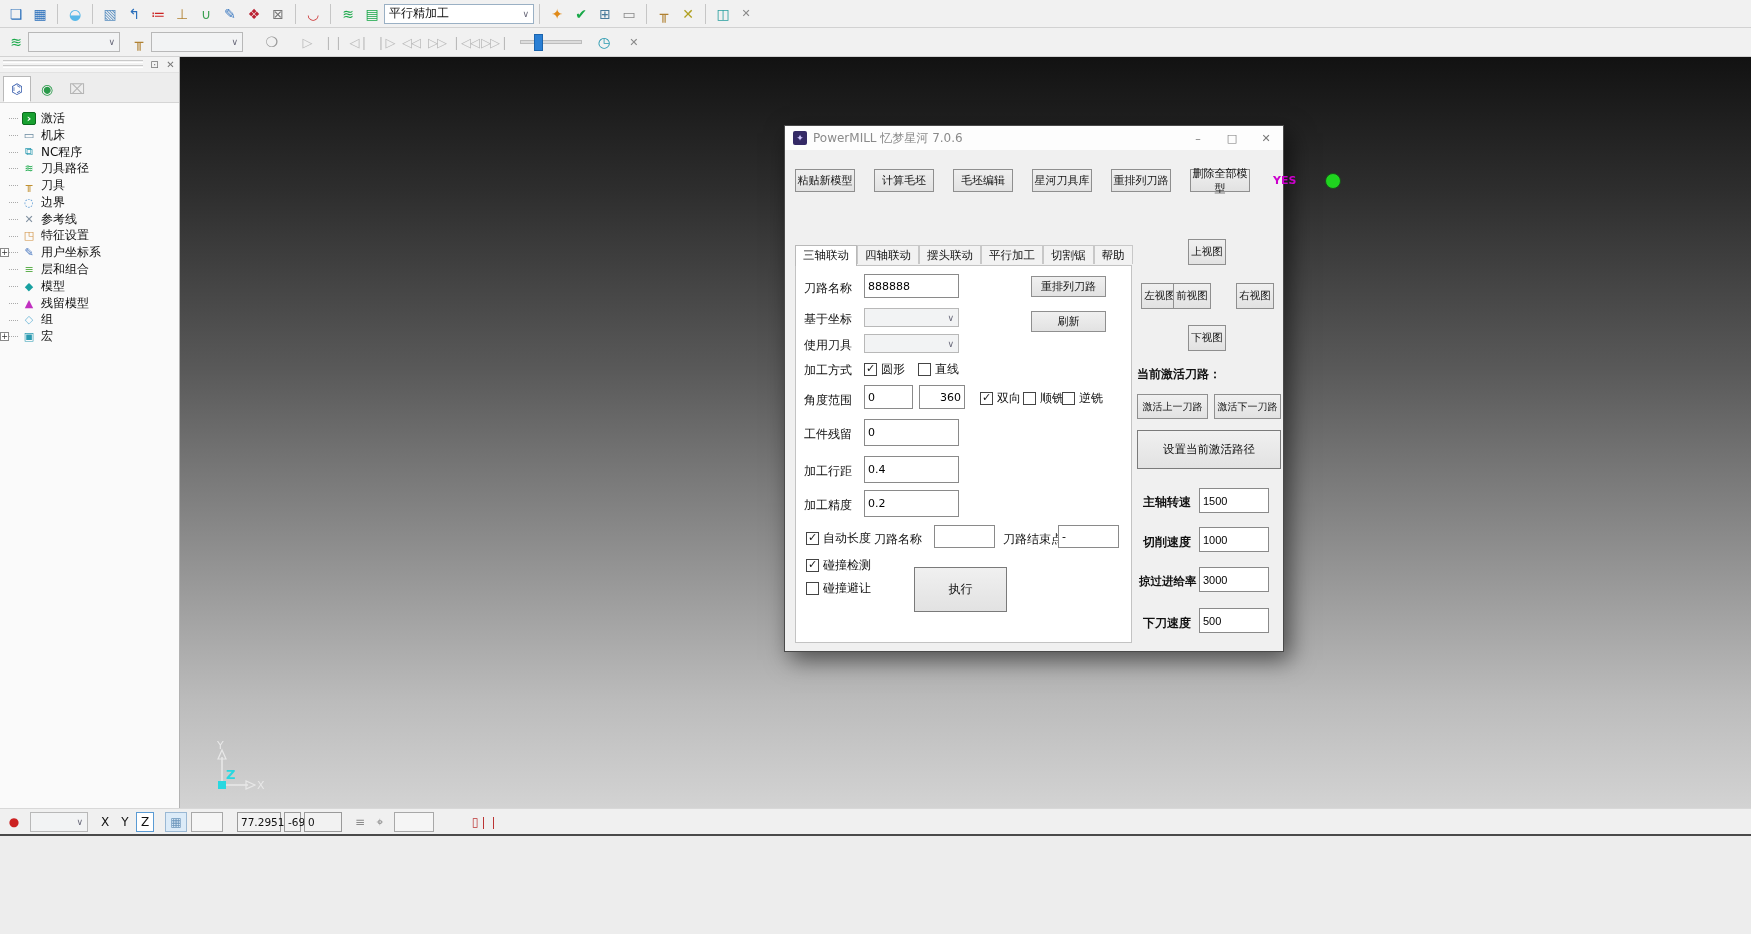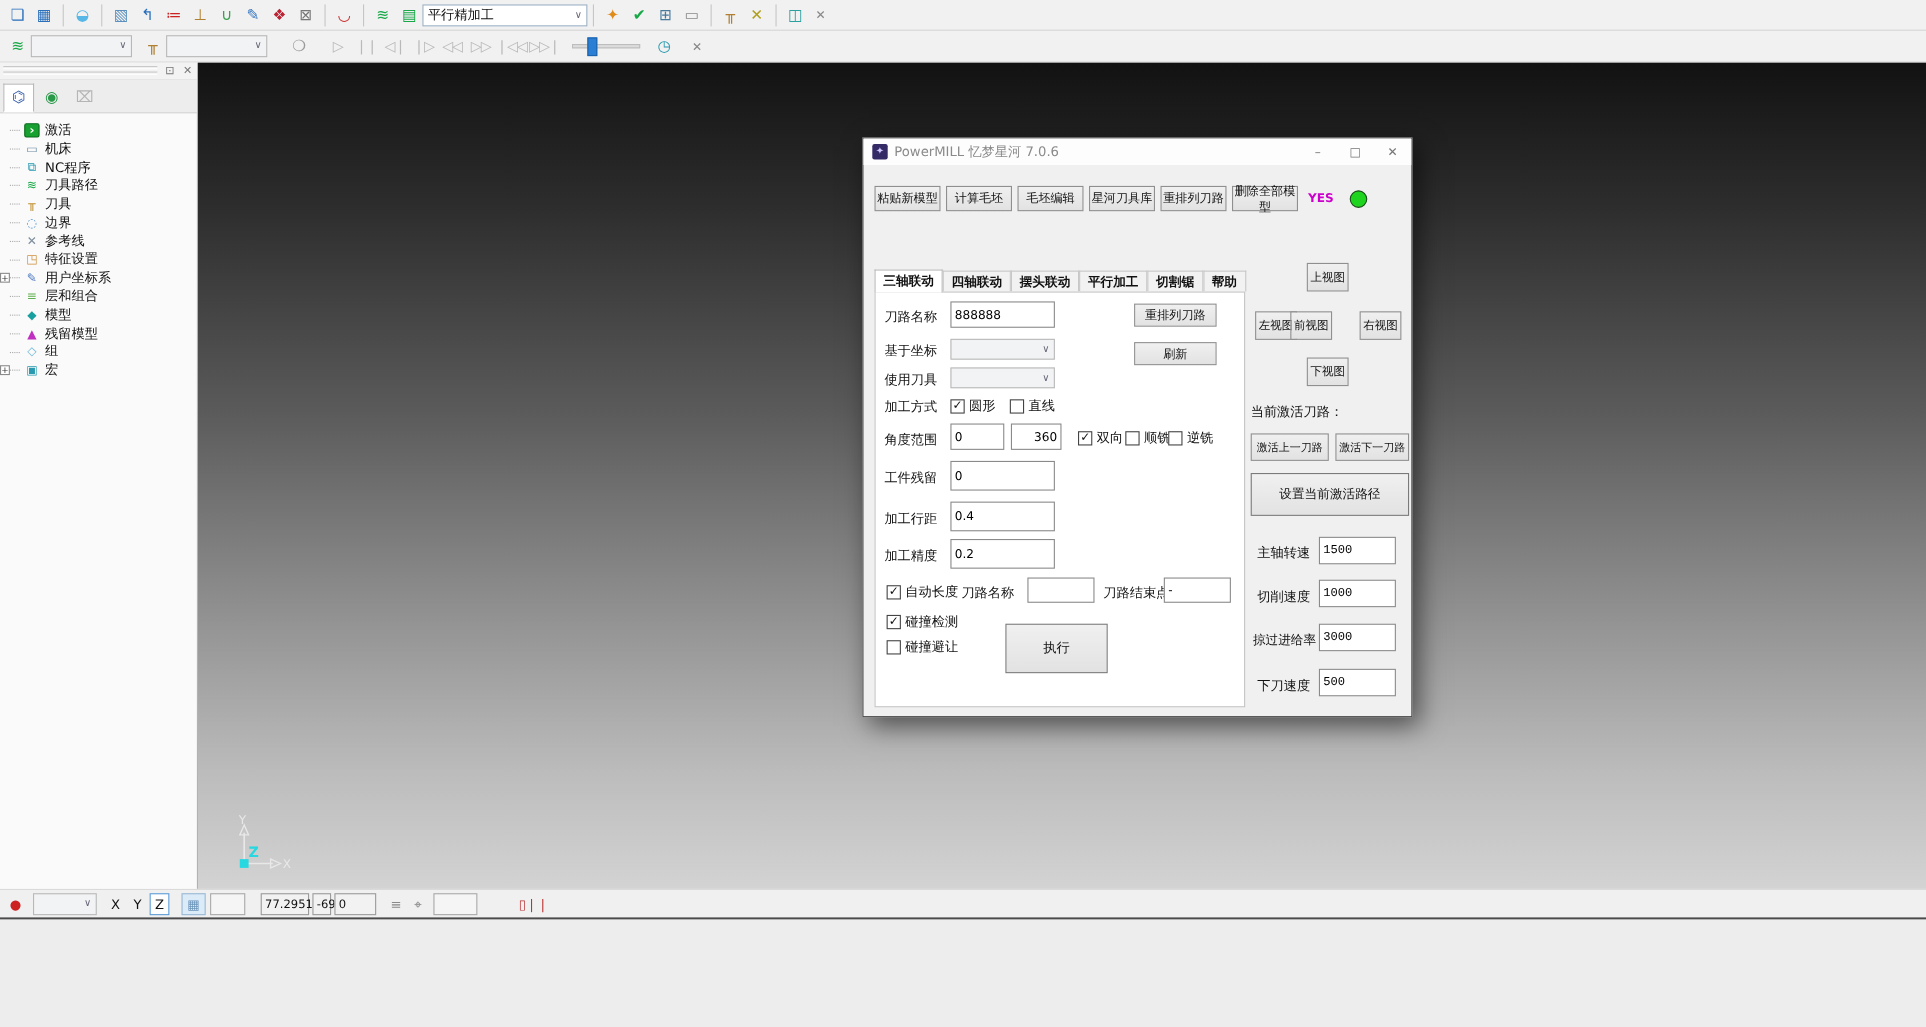--- a/index.html
+++ b/index.html
@@ -69,43 +69,43 @@
   #dialog { position:absolute; left:784px; top:125px; width:500px; height:527px; background:#f0f0f0;
     border:1px solid #4a4a4a; box-shadow:6px 8px 22px rgba(0,0,0,.55); z-index:10; }
   #dlg-titlebar { height:24px; background:#fdfdfd; display:flex; align-items:center; padding-left:8px; }
   #dlg-icon { width:14px; height:14px; background:#342a66; color:#cfc6ff; font-size:9px; display:flex;
     align-items:center; justify-content:center; margin-right:6px; border-radius:2px; }
   #dlg-title { font-size:12px; color:#8a8a8a; }
   .win-btn { width:34px; height:24px; display:flex; align-items:center; justify-content:center; color:#777; font-size:11px; }
   #dlg-menubar { height:19px; background:#fdfdfd; display:flex; align-items:center; gap:14px; padding-left:13px; font-size:12px; color:#1a1a1a; }
   .dbtn { background:linear-gradient(#f0f0f0,#e2e2e2); border:1px solid #8f8f8f; font-size:11px; color:#111;
     display:flex; align-items:center; justify-content:center; font-family:inherit; }
-  .brow { position:absolute; left:10px; display:flex; gap:5px; align-items:center; }
+  .brow { position:absolute; left:10px; display:flex; gap:19px; align-items:center; }
   .brow .dbtn { width:60px; height:23px; }
   .magenta { color:#cc00cc; font-weight:bold; }
   #yes-flag { font-size:11px; margin-left:4px; }
   #conn-status { font-size:12px; margin-left:4px; }
   #green-light { width:16px; height:16px; border-radius:50%; background:#1fd41f; border:1px solid #1a4d1a; margin-left:10px; }
 
   #tabgroup { position:absolute; left:10px; top:119px; width:337px; height:398px; }
-  #tabheads { display:flex; align-items:center; height:21px;font-weight:bold; }
+  #tabheads { display:flex; align-items:flex-start; height:21px; }
   .tabh { padding:2px 7px 3px 7px; font-size:11.5px; border:1px solid #c8c8c8; border-bottom:none; background:#f2f2f2; height:19px; white-space:nowrap; }
   .tabh.sel { background:#ffffff; height:21px; border-color:#b9b9b9; position:relative; z-index:2; }
   #tabbody { position:absolute; left:0; top:20px; width:337px; height:378px; background:#ffffff; border:1px solid #c3c3c3; }
   .flabel { position:absolute; font-size:12px; color:#111; white-space:nowrap; }
   .finput { position:absolute; height:24px; border:1px solid #8a8a8a; background:#fff; font-size:11px;
     padding:0 3px; font-family:inherit; }
   .fcombo { position:absolute; width:95px; height:19px; }
   .cbwrap { position:absolute; display:flex; align-items:center; gap:4px; font-size:12px; white-space:nowrap; }
   .cb { width:13px; height:13px; border:1px solid #444; background:#fff; position:relative; flex:none; }
   .cb.checked::after { content:"✓"; position:absolute; left:1px; top:-2px; font-size:11px; color:#111; }
 
   .vbtn { position:absolute; width:38px; height:26px; font-size:10.5px; }
-  .rp-label { position:absolute; font-size:12px; white-space:nowrap; }
-  .rp-input { position:absolute; width:70px; height:25px; border:1px solid #8a8a8a; background:#fff; font-size:11px; padding:0 3px; font-family:Liberation Mono, monospace; }
+  .rp-label { position:absolute; font-size:12px; white-space:nowrap;font-weight:bold; }
+  .rp-input { position:absolute; width:70px; height:25px; border:1px solid #8a8a8a; background:#fff; font-size:11px; padding:0 3px; font-family:Liberation Sans, sans-serif; }
 
   svg text { font-family:"DejaVu Sans","Liberation Sans",sans-serif; }
 </style>
 </head>
 <body>
 
 <div id="top-toolbar" class="tbar">
   <span class="tbi" style="color: rgb(42, 111, 187);">❏</span>
   <span class="tbi" style="color: rgb(42, 111, 187);">▦</span>
   <span class="sep"></span>

